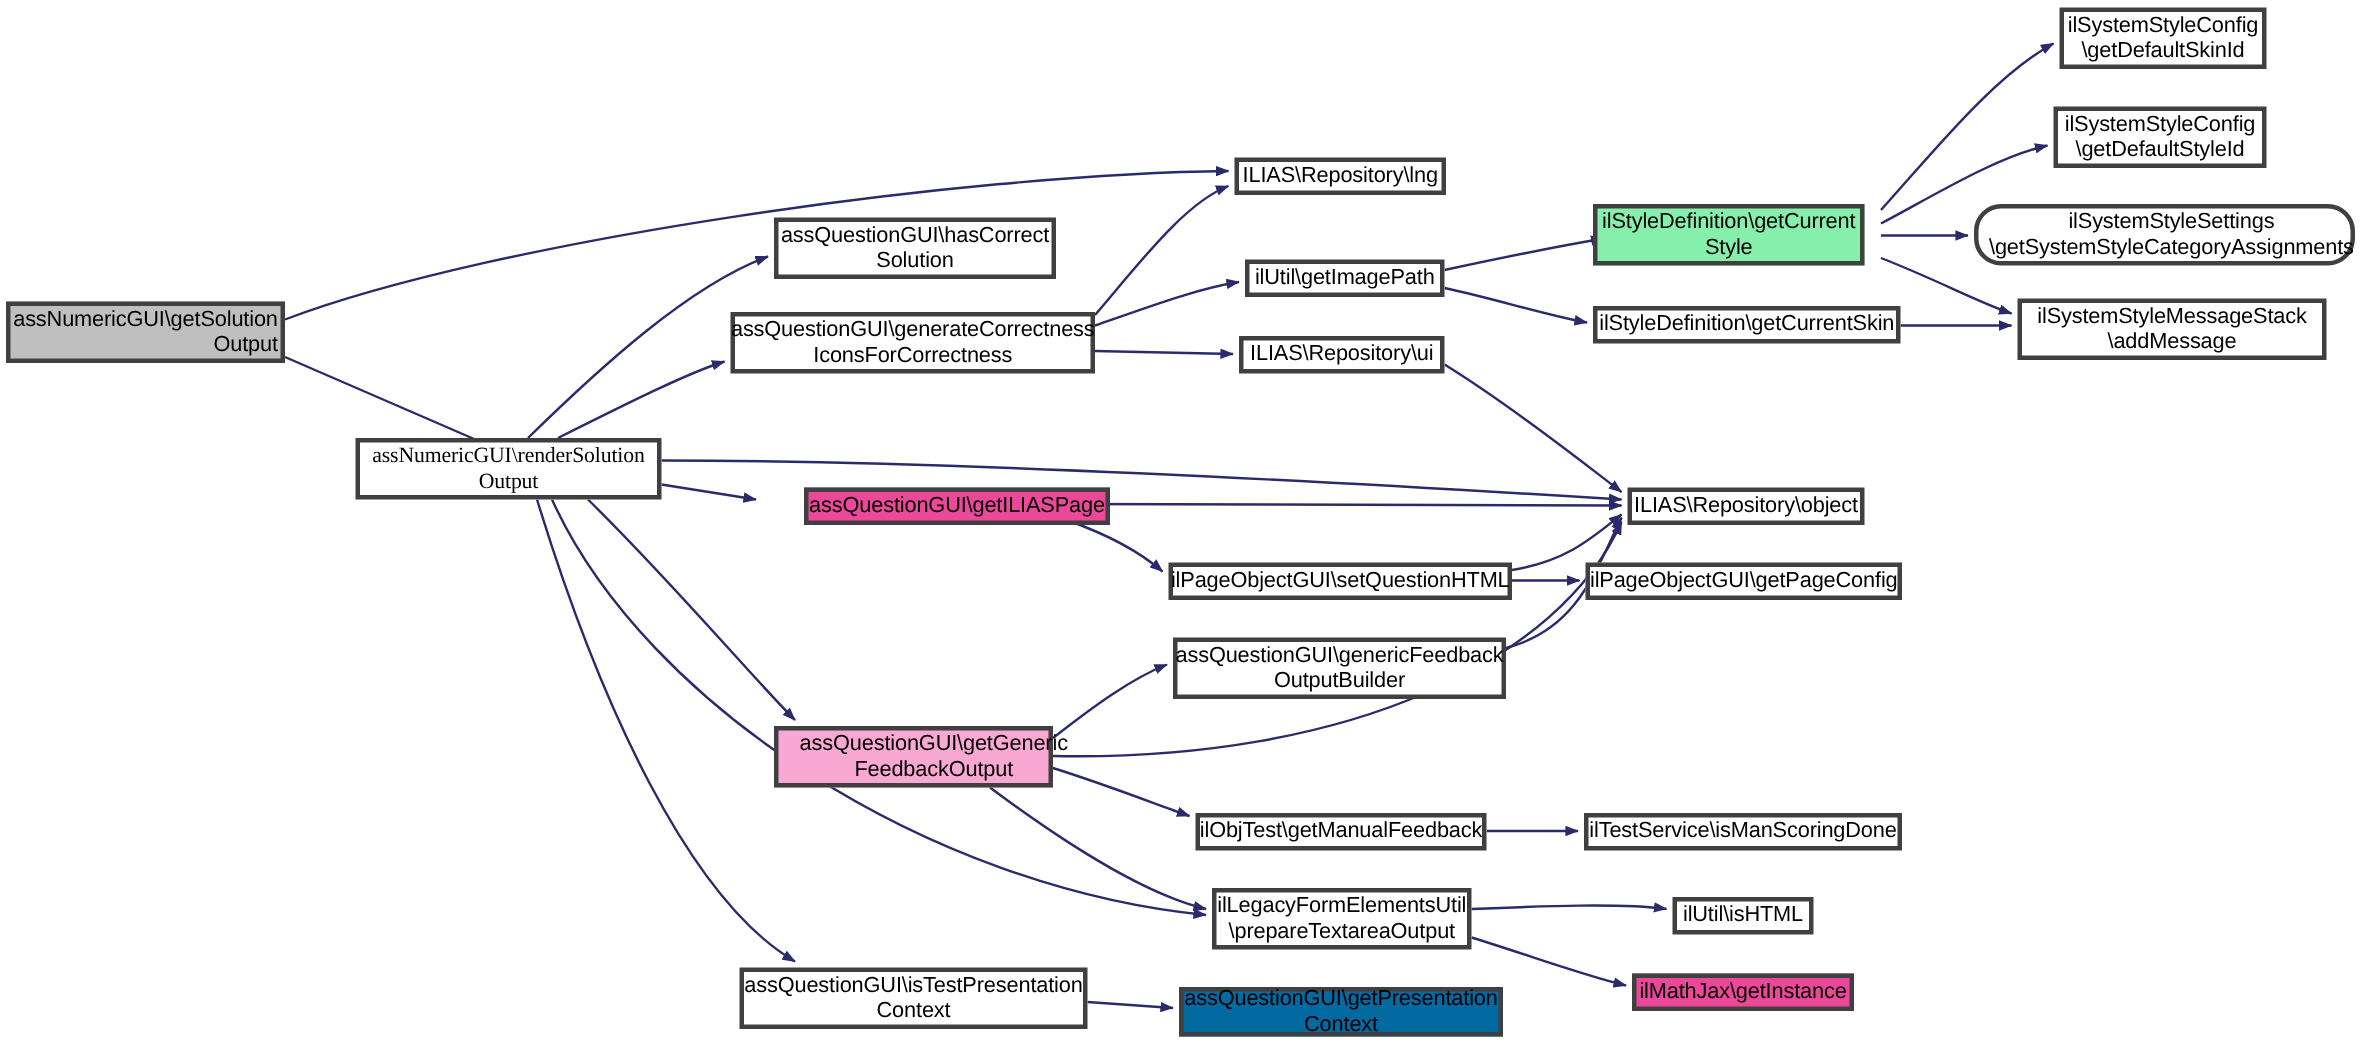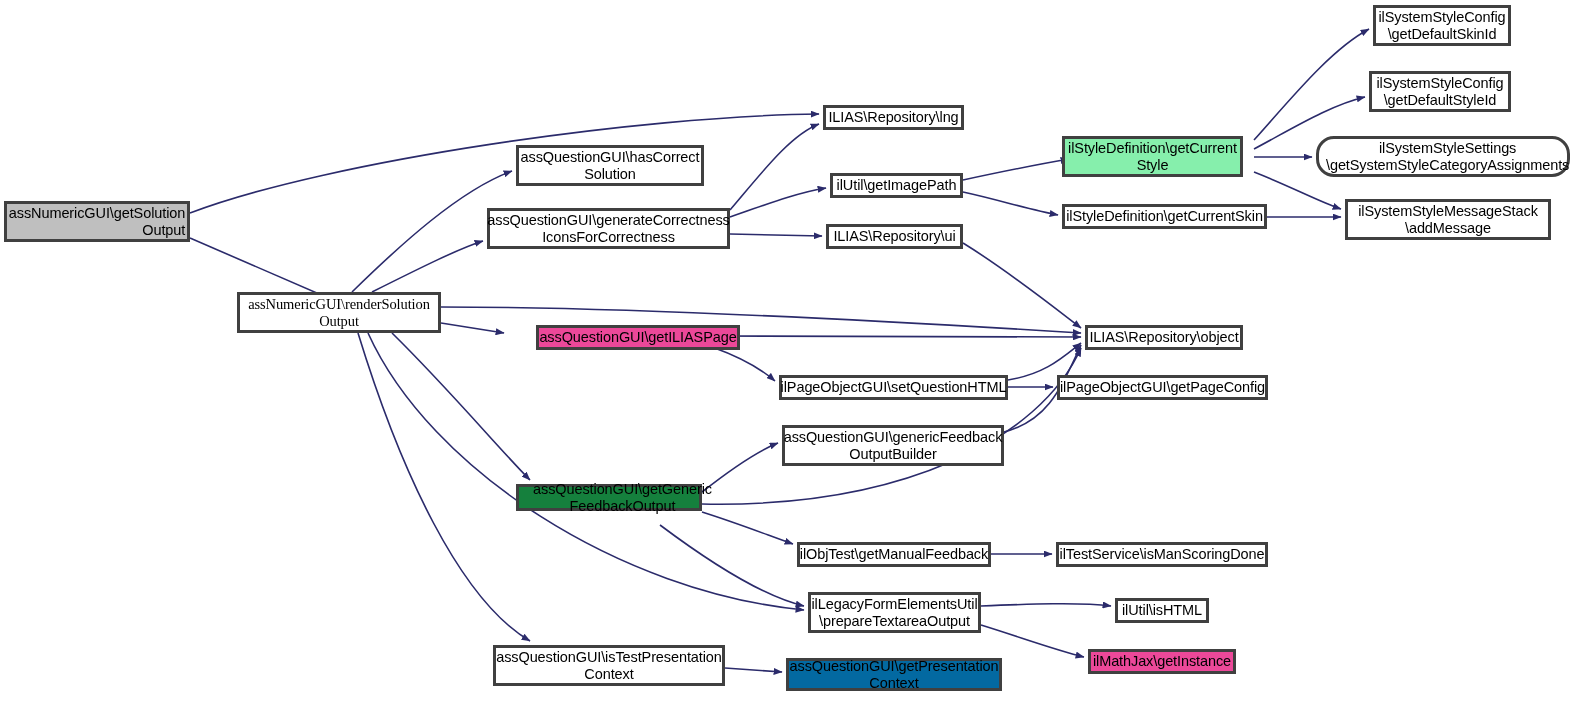--- a/index.html
+++ b/index.html
@@ -118,21 +118,21 @@
       <div class="node" style="left: 779px; top: 375px; width: 229px; height: 25px; border-color: rgb(64, 64, 64); background: rgb(255, 255, 255); color: rgb(0, 0, 0);">
         <span class="lbl">ilPageObjectGUI\setQuestionHTML</span>
       </div>
       <div class="node" style="left: 1057px; top: 375px; width: 211px; height: 25px; border-color: rgb(64, 64, 64); background: rgb(255, 255, 255); color: rgb(0, 0, 0);">
         <span class="lbl">ilPageObjectGUI\getPageConfig</span>
       </div>
       <div class="node" style="left: 782px; top: 425px; width: 222px; height: 41px; border-color: rgb(64, 64, 64); background: rgb(255, 255, 255); color: rgb(0, 0, 0);">
         <span class="lbl">assQuestionGUI\genericFeedback
 OutputBuilder</span>
       </div>
-      <div class="node" style="left: 516px; top: 484px; width: 186px; height: 27px; border-color: rgb(64, 64, 64); background: #15803d; color: rgb(0, 0, 0); padding-left: 27px;">
+      <div class="node" style="left: 516px; top: 484px; width: 186px; height: 41px; border-color: rgb(64, 64, 64); background: #f9a8d4; color: rgb(0, 0, 0); padding-left: 27px;">
         <span class="lbl">assQuestionGUI\getGeneric
 FeedbackOutput</span>
       </div>
       <div class="node" style="left: 797px; top: 542px; width: 194px; height: 25px; border-color: rgb(64, 64, 64); background: rgb(255, 255, 255); color: rgb(0, 0, 0);">
         <span class="lbl">ilObjTest\getManualFeedback</span>
       </div>
       <div class="node" style="left: 1056px; top: 542px; width: 212px; height: 25px; border-color: rgb(64, 64, 64); background: rgb(255, 255, 255); color: rgb(0, 0, 0);">
         <span class="lbl">ilTestService\isManScoringDone</span>
       </div>
       <div class="node" style="left: 808px; top: 592px; width: 173px; height: 41px; border-color: rgb(64, 64, 64); background: rgb(255, 255, 255); color: rgb(0, 0, 0);">

